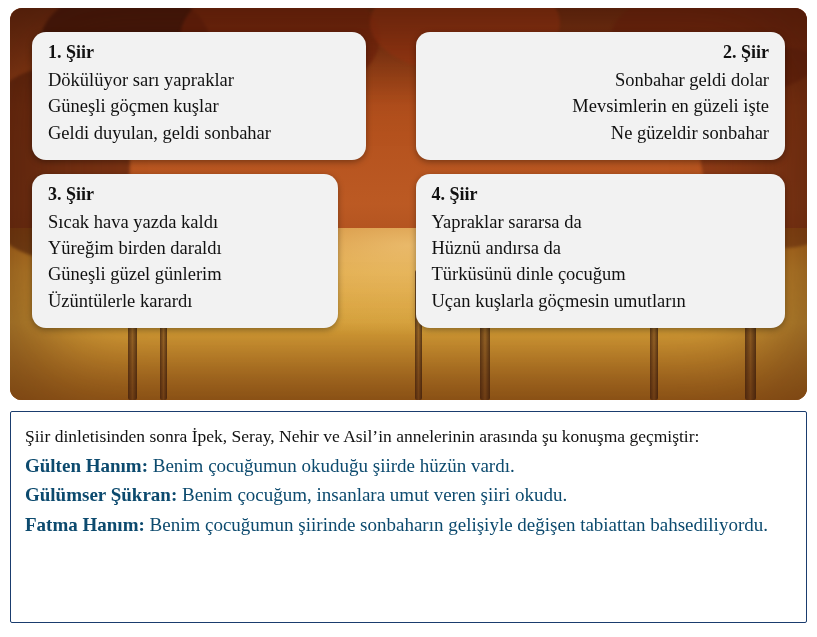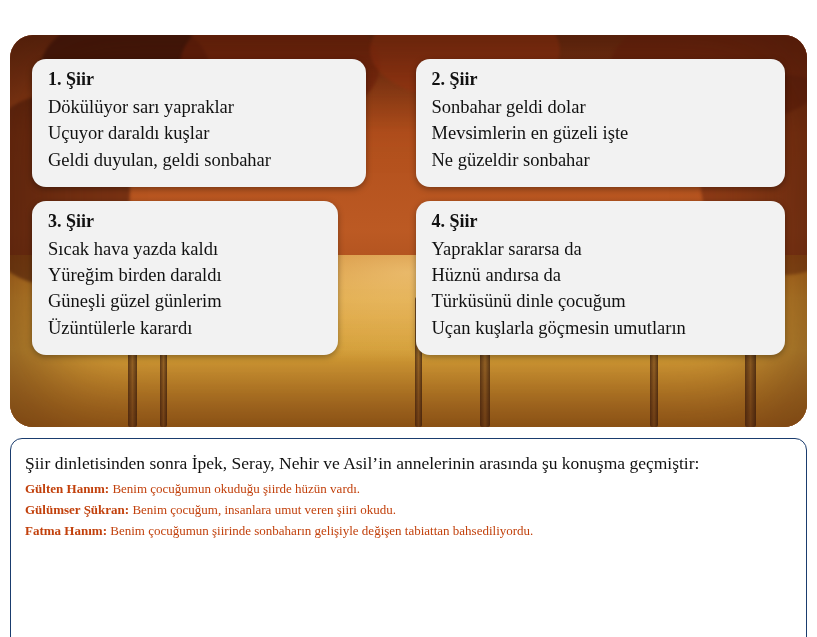--- a/index.html
+++ b/index.html
@@ -19,24 +19,23 @@
     height: 637px;
     box-sizing: border-box;
     padding: 8px 10px;
   }
 
   
   .poem-panel {
     position: relative;
     width: 797px;
     height: 392px;
-    border-radius: 23px;
+    border-radius: 12px;
     overflow: hidden;
     background-color: #b8531d;
-    margin-top: 27px;
   }
   .bg-layer {
     position: absolute;
     inset: 0;
   }
   
   .bg-sky {
     background:
       radial-gradient(ellipse 330px 200px at 52% 58%, #ffe9b8 0%, #f7c277 38%, #e08b3a 68%, #b4541d 100%),
       linear-gradient(180deg, #7e3514 0%, #a8481a 22%, #d4762c 45%, #e8a košt 60%, #8d3e15 100%);
@@ -98,44 +97,44 @@
     color: #111;
     margin-bottom: 4px;
   }
   .card-line {
     font-size: 18.5px;
     color: #111;
     line-height: 1.42;
     white-space: nowrap;
   }
   .c1 { grid-column: 1; grid-row: 1; margin-right: 28px; }
-  .c2 { grid-column: 2; grid-row: 1; margin-left: -8px; }
+  .c2 { grid-column: 2; grid-row: 1; margin-left: -8px; text-align: right; }
   .c3 { grid-column: 1; grid-row: 2; margin-right: 56px; }
   .c4 { grid-column: 2; grid-row: 2; margin-left: -8px; }
 
   
   .dialogue {
     margin-top: 11px;
     width: 797px;
     box-sizing: border-box;
     border: 1.5px solid #1a3c6e;
-    border-radius: 12px;
+    border-radius: 2px;
     padding: 12px 14px 14px 14px;
     height: 212px;
   }
   .dlg-intro {
     font-size: 17.5px;
     color: #111;
     line-height: 1.38;
     margin-bottom: 5px;
     text-align: justify;
   }
   .dlg-line {
-    font-size: 13px;
-    color: #c2410c;
+    font-size: 19px;
+    color: #0c4a6e;
     line-height: 1.38;
     margin-bottom: 3px;
     text-align: justify;
   }
   .dlg-name {
     font-weight: bold;
   }
 </style>
 </head>
 <body>
@@ -162,21 +161,21 @@
     <div class="leafblob" style="left:-40px;top:60px;width:160px;height:190px;background:rgba(70,22,9,0.55);"></div>
     <div class="leafblob" style="left:690px;top:40px;width:170px;height:200px;background:rgba(90,28,10,0.45);"></div>
 
     <div class="vignette"></div>
 
     <div class="cards">
 
       <div class="card c1">
         <div class="card-title">1. Şiir</div>
         <div class="card-line">Dökülüyor sarı yapraklar</div>
-        <div class="card-line">Uçuyor daraldı kuşlar</div>
+        <div class="card-line">Güneşli göçmen kuşlar</div>
         <div class="card-line">Geldi duyulan, geldi sonbahar</div>
       </div>
 
       <div class="card c2">
         <div class="card-title">2. Şiir</div>
         <div class="card-line">Sonbahar geldi dolar</div>
         <div class="card-line">Mevsimlerin en güzeli işte</div>
         <div class="card-line">Ne güzeldir sonbahar</div>
       </div>
 

